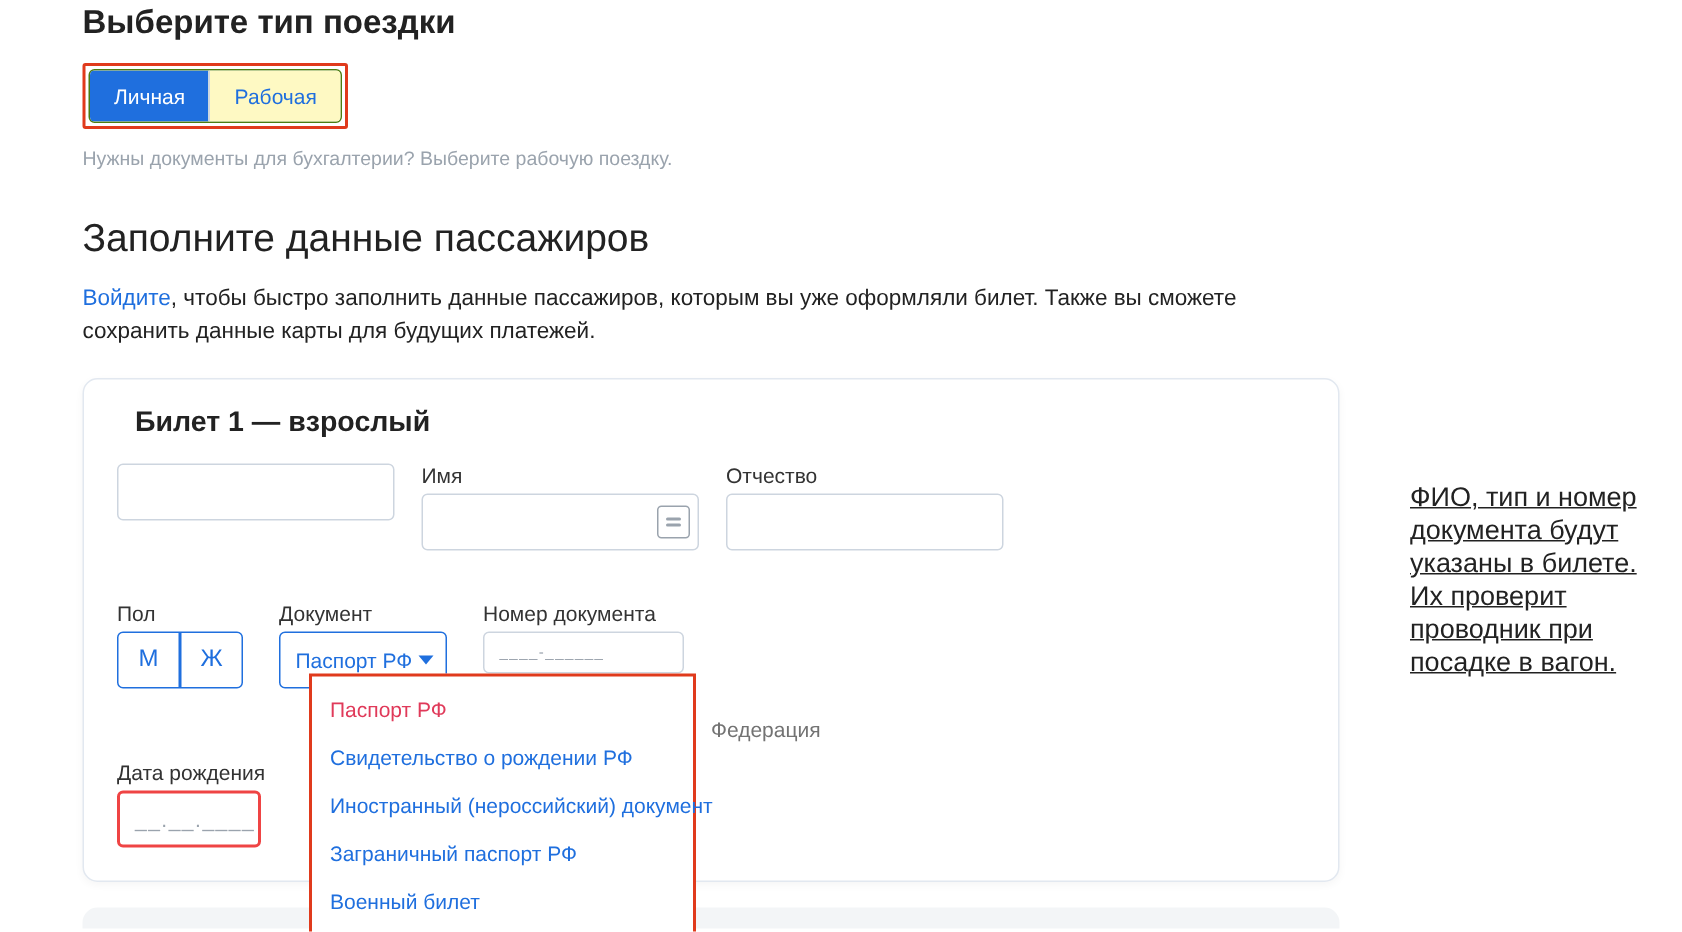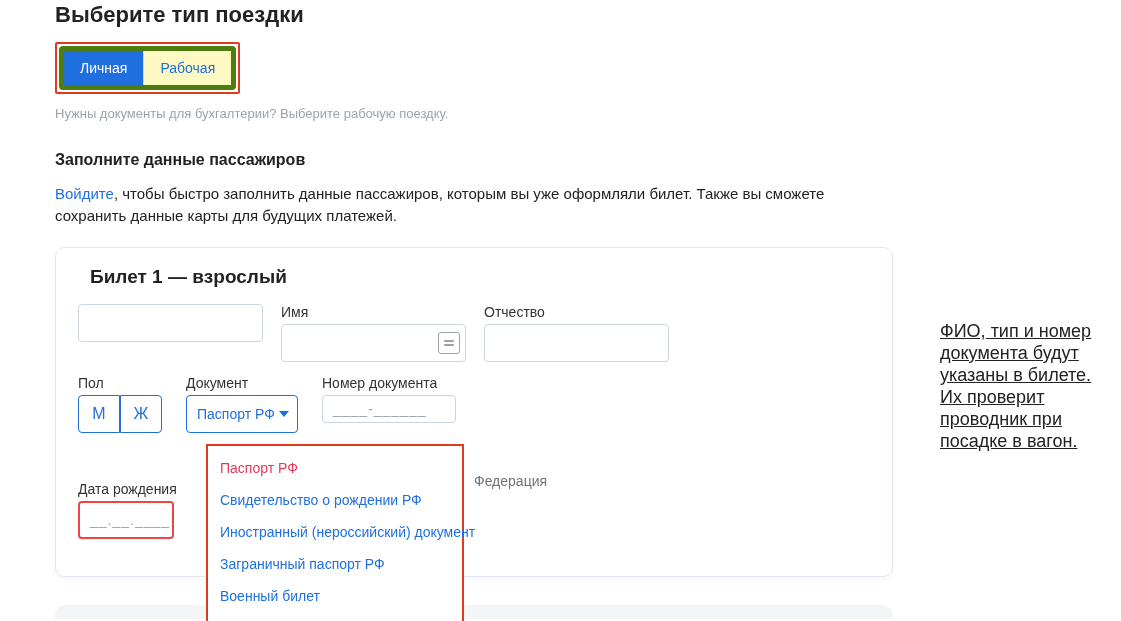--- a/index.html
+++ b/index.html
@@ -13,27 +13,27 @@
     position: relative;
     box-sizing: border-box;
     padding: 0 0 0 55px;
   }
   h2.trip-type {
     font-size: 22px;
     font-weight: 700;
     margin: 2px 0 14px 0;
   }
   h2.passengers {
-    font-size: 16px;
-    font-weight: 700;
+    font-size: 26px;
+    font-weight: 400;
     margin: 30px 0 14px 0;
   }
   .seg-group {
     display: inline-flex;
-    border: 5px solid #4d7c0f;
+    border: 1px solid #4d7c0f;
     border-radius: 4px;
     overflow: hidden;
   }
   .seg-btn {
     padding: 10px 16px;
     font-size: 14px;
     line-height: 14px;
     background: #fef9c3;
     color: #1f6fde;
     cursor: pointer;
@@ -109,21 +109,21 @@
     align-items: center;
     gap: 2px;
   }
   .contacts-icon::before,
   .contacts-icon::after {
     content: "";
     width: 10px; height: 2px;
     background: #9aa3ad;
     border-radius: 1px;
   }
-  .row2 { display: flex; gap: 24px; margin-top: 13px; }
+  .row2 { display: flex; gap: 24px; margin-top: 34px; }
   .gender-group {
     display: inline-flex;
     border-radius: 4px;
     overflow: visible;
   }
   .gender-btn {
     width: 42px; height: 38px;
     border: 1px solid #1f6fde;
     background: #fff;
     color: #1f6fde;
@@ -164,21 +164,21 @@
     transform: translateY(-50%);
   }
   .docnum-input {
     width: 134px;
     height: 28px;
     border: 1px solid #cdd5df;
     border-radius: 4px;
     padding: 0 10px;
     box-sizing: border-box;
     color: #9aa3ad;
-    font-size: 14px;
+    font-size: 10px;
     display: flex;
     align-items: center;
     letter-spacing: 1px;
   }
   .citizen-text {
     font-size: 14px;
     color: #737373;
     position: absolute;
     left: 418px;
     top: 225px;

